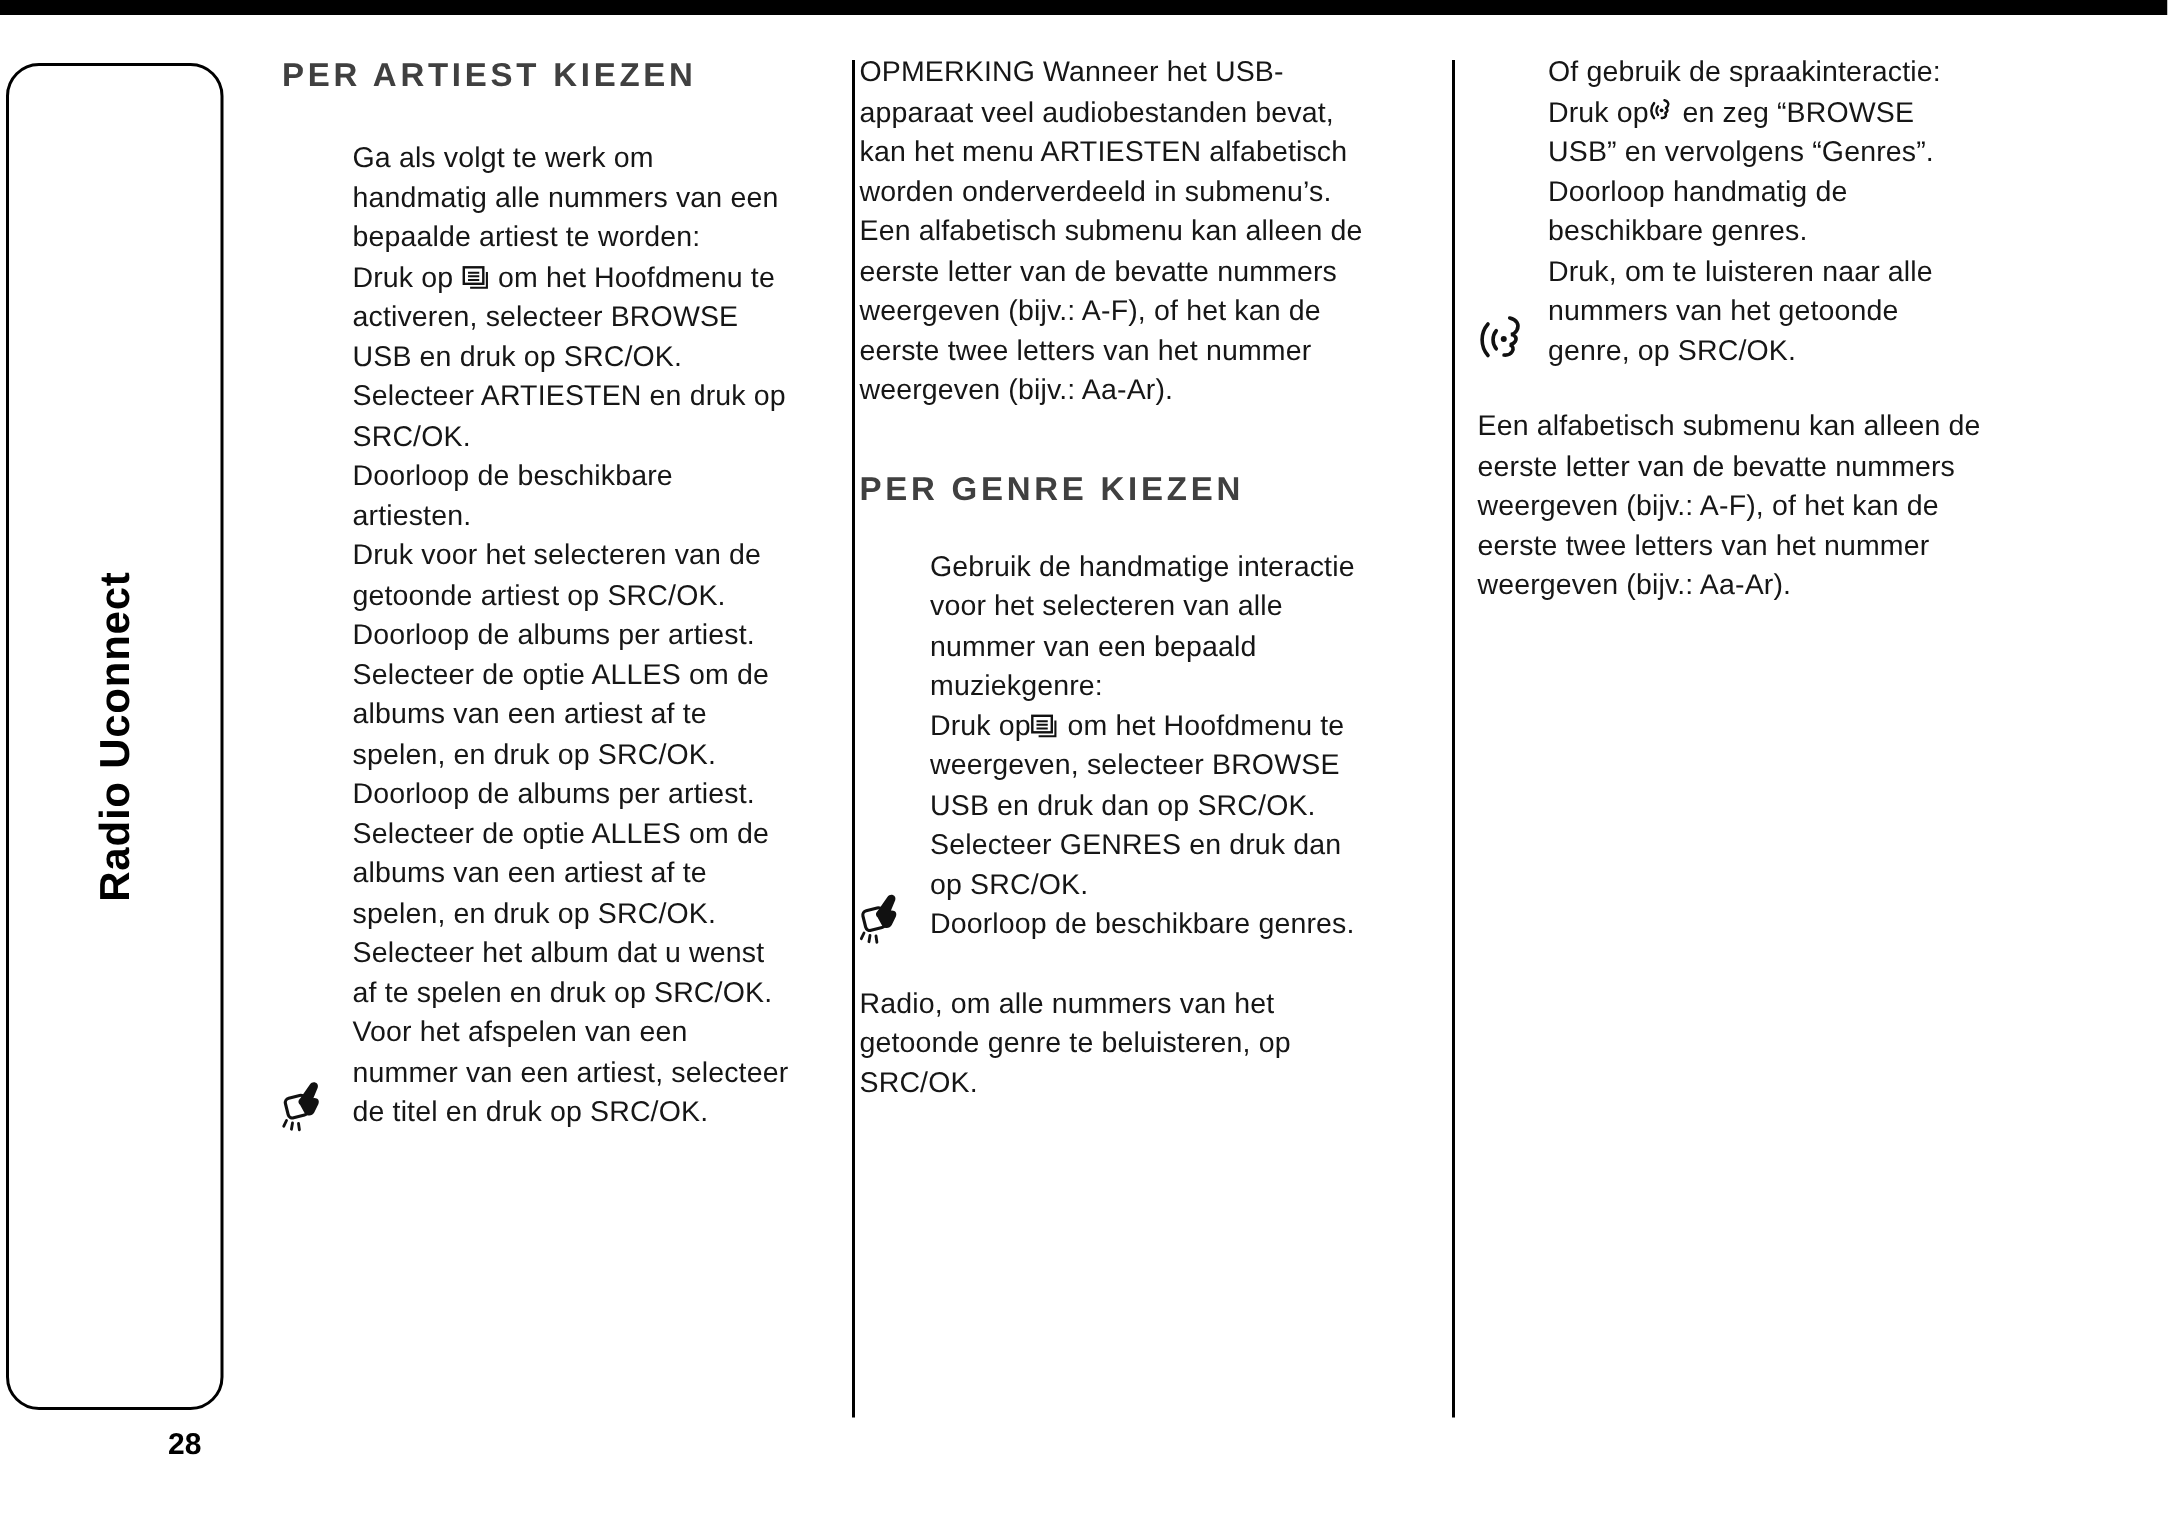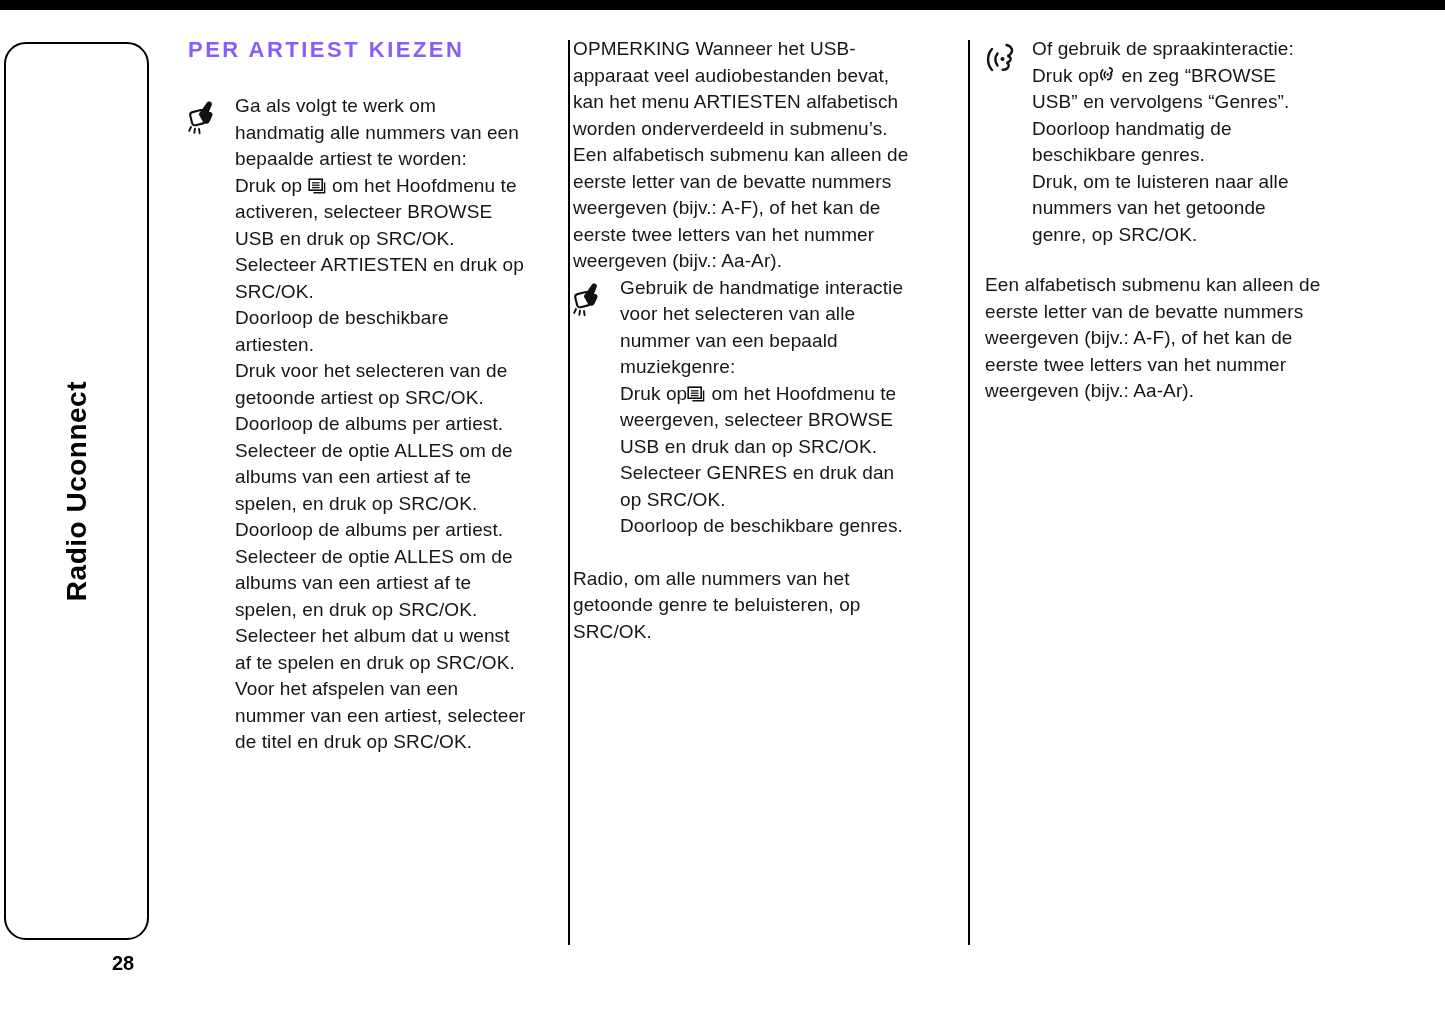--- a/index.html
+++ b/index.html
@@ -34,31 +34,31 @@
   .divider.d1 { left: 568px; }
   .divider.d2 { left: 968px; }
 
   .col { position: absolute; top: 36px; }
   .col1 { left: 188px; width: 380px; }
   .col2 { left: 573px; width: 372px; }
   .col3 { left: 985px; width: 430px; }
 
   h2.sec-heading {
     font-size: 22px; font-weight: bold; letter-spacing: 2.5px;
-    line-height: 28px; color: #8b5cf6; white-space: pre;
+    line-height: 28px; color: #404040; white-space: pre;
   }
   .col1 h2.sec-heading { margin-bottom: 29px; }
   .col2 h2.sec-heading { margin-top: 37px; margin-bottom: 26px; }
 
   .body-text {
     font-size: 19px; line-height: 26.5px; color: #161616;
     white-space: pre; letter-spacing: 0.1px;
   }
 
-  .icon-block { display: flex; align-items: flex-start; }
+  .icon-block { display: flex; align-items: flex-end; }
   .block-icon {
     flex: 0 0 47px; display: flex; justify-content: flex-start;
     padding-top: 3px;
   }
   .block-text { flex: 1; }
 
   .para { margin-top: 24px; }
   .col2 .para.note2 { margin-top: 26px; }
 
   .inline-icon { display: inline-block; vertical-align: -3px; line-height: 0; }
@@ -134,20 +134,21 @@
   <div class="col col2">
     <div class="body-text">OPMERKING Wanneer het USB-
 apparaat veel audiobestanden bevat,
 kan het menu ARTIESTEN alfabetisch
 worden onderverdeeld in submenu’s.
 Een alfabetisch submenu kan alleen de
 eerste letter van de bevatte nummers
 weergeven (bijv.: A-F), of het kan de
 eerste twee letters van het nummer
 weergeven (bijv.: Aa-Ar).</div>
+    <h2 class="sec-heading">PER GENRE KIEZEN</h2>
     <div class="icon-block">
       <span class="block-icon">
         <svg width="32" height="40" viewBox="0 0 32 40">
           <rect x="3" y="15" width="13.5" height="13.5" rx="3" fill="none" stroke="#111" stroke-width="2.1" transform="rotate(-14 9.75 21.75)"></rect>
           <g stroke="#111" stroke-width="1.9" stroke-linecap="round">
             <line x1="3" y1="31" x2="1.2" y2="34.8"></line>
             <line x1="7" y1="32.6" x2="6.3" y2="36.8"></line>
             <line x1="11" y1="33" x2="11.6" y2="37.2"></line>
           </g>
           <path d="M12 20.5 c-1.6-1.6-1.1-3.2 0.2-4.4 L18.6 7 c1.9-2.9 6.3-1.2 5.2 2.1 l-2.9 7 c2.9-0.4 4.4 1.7 3.3 4 l-2.7 5.6 c-1.3 2.5-4.6 2.7-6.3 0.6 z" fill="#111"></path>

